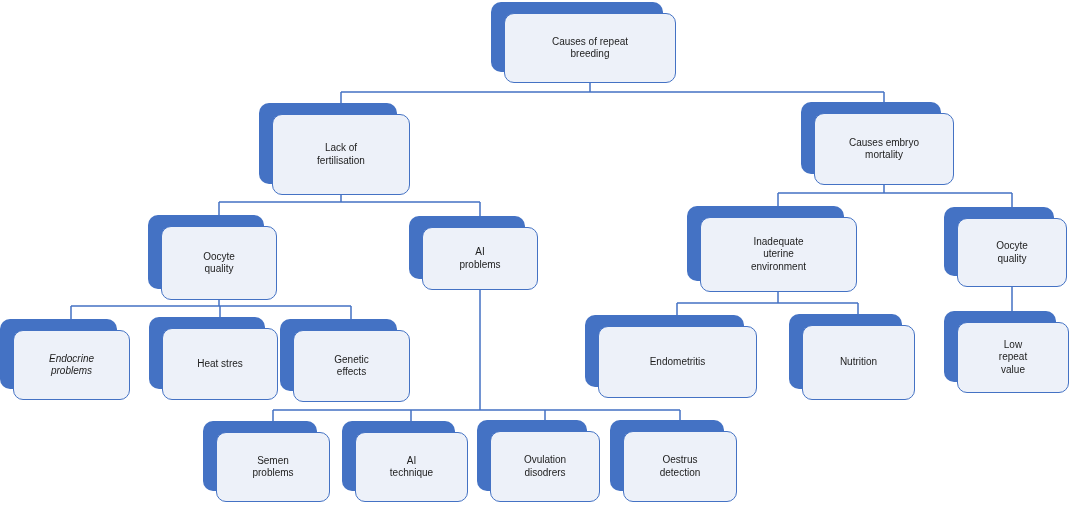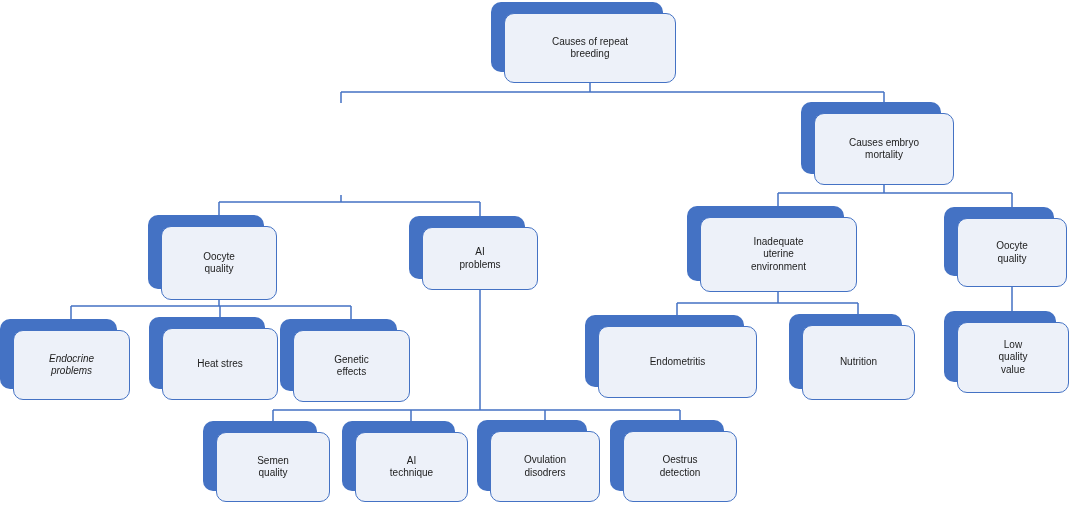--- a/index.html
+++ b/index.html
@@ -68,20 +68,27 @@
   </svg>
 
   <div class="node" style="left:504px; top:13px; width:172px; height:70px;">
     <div class="shadow"></div>
     <div class="box">
         <span>Causes of repeat
 breeding</span>
       </div>
   </div>
 
+  <div class="node" style="left:272px; top:114px; width:138px; height:81px;">
+    <div class="shadow"></div>
+    <div class="box">
+        <span>Lack of
+fertilisation</span>
+      </div>
+  </div>
 
   <div class="node" style="left:814px; top:113px; width:140px; height:72px;">
     <div class="shadow"></div>
     <div class="box">
         <span>Causes embryo
 mortality</span>
       </div>
   </div>
 
   <div class="node" style="left:161px; top:226px; width:116px; height:74px;">
@@ -137,21 +144,21 @@
     <div class="box">
         <span>Genetic
 effects</span>
       </div>
   </div>
 
   <div class="node" style="left:216px; top:432px; width:114px; height:70px;">
     <div class="shadow"></div>
     <div class="box">
         <span>Semen
-quality</span>
+problems</span>
       </div>
   </div>
 
   <div class="node" style="left:355px; top:432px; width:113px; height:70px;">
     <div class="shadow"></div>
     <div class="box">
         <span>AI
 technique</span>
       </div>
   </div>
@@ -183,18 +190,18 @@
     <div class="shadow"></div>
     <div class="box">
         <span>Nutrition</span>
       </div>
   </div>
 
   <div class="node" style="left:957px; top:322px; width:112px; height:71px;">
     <div class="shadow"></div>
     <div class="box">
         <span>Low
-quality
+repeat
 value</span>
       </div>
   </div>
 
 </div>
 
 </body></html>

